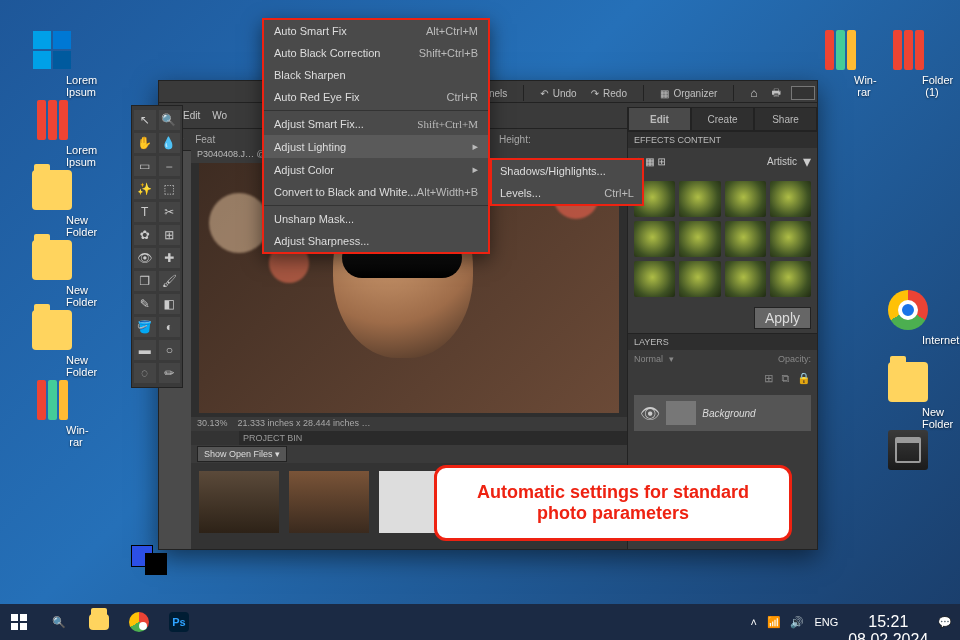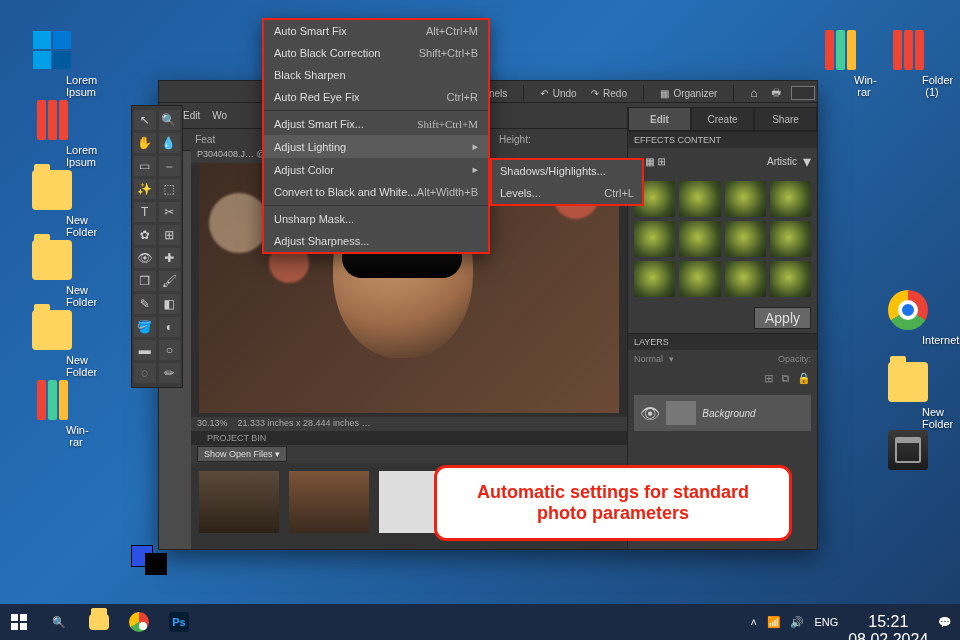--- a/index.html
+++ b/index.html
@@ -31,21 +31,21 @@
 .canvas{ position:absolute; inset:16px 8px 18px 8px; background:linear-gradient(135deg,#3e2c22,#6b4a37);}
 .man{position:absolute;inset:0;overflow:hidden;}
 .man::before{content:"";position:absolute;left:32%;top:6%;width:140px;height:180px;background:radial-gradient(circle at 40% 30%,#d9a77a,#9e6c49 60%,#3b2a20);border-radius:50% 50% 46% 46%;}
 .man::after{content:"";position:absolute;left:34%;top:30%;width:120px;height:40px;background:linear-gradient(#1b1b1b,#000);border-radius:20px;}
 .bokeh{position:absolute;border-radius:50%;filter:blur(1px);}
 .bk1{left:10px;top:30px;width:60px;height:60px;background:rgba(255,220,180,.45);}
 .bk2{left:70px;top:80px;width:40px;height:40px;background:rgba(255,120,90,.5);}
 .bk3{right:20px;top:10px;width:46px;height:46px;background:rgba(255,100,80,.55);}
 .canvas-info{position:absolute;left:0;right:0;bottom:0;height:14px;background:#3a3a3a;color:#a8a8a8;font-size:9px;padding:1px 6px;display:flex;gap:10px;}
 .proj{ position:absolute; left:32px; right:190px; bottom:0; height:118px; background:#333;}
-.proj-h{height:14px;background:#2a2a2a;color:#9a9a9a;font-size:9px;padding:2px 16px;}
+.proj-h{height:14px;background:#2a2a2a;color:#9a9a9a;font-size:9px;padding:2px 4px;margin-left:48px;}
 .proj-bar{height:18px;background:#3a3a3a;display:flex;align-items:center;padding:0 6px;}
 .proj-bar .dd{background:#555;color:#ddd;font-size:9px;padding:2px 6px;border:1px solid #222;}
 .proj-thumbs{display:flex;gap:10px;padding:8px;}
 .proj-thumbs .th{width:80px;height:62px;background:#555;}
 
 .rpanel{ position:absolute; right:0; top:26px; bottom:0; width:190px; background:#3a3a3a; border-left:1px solid #222;}
 .rpanel .tabs{display:flex;height:24px;}
 .rpanel .tabs .tb{flex:1;background:#2f2f2f;color:#bbb;font-size:10px;display:flex;align-items:center;justify-content:center;border:1px solid #222;}
 .rpanel .tabs .tb.act{background:#4a4a4a;font-weight:600;}
 .rpanel .sub{display:flex;height:18px;}

